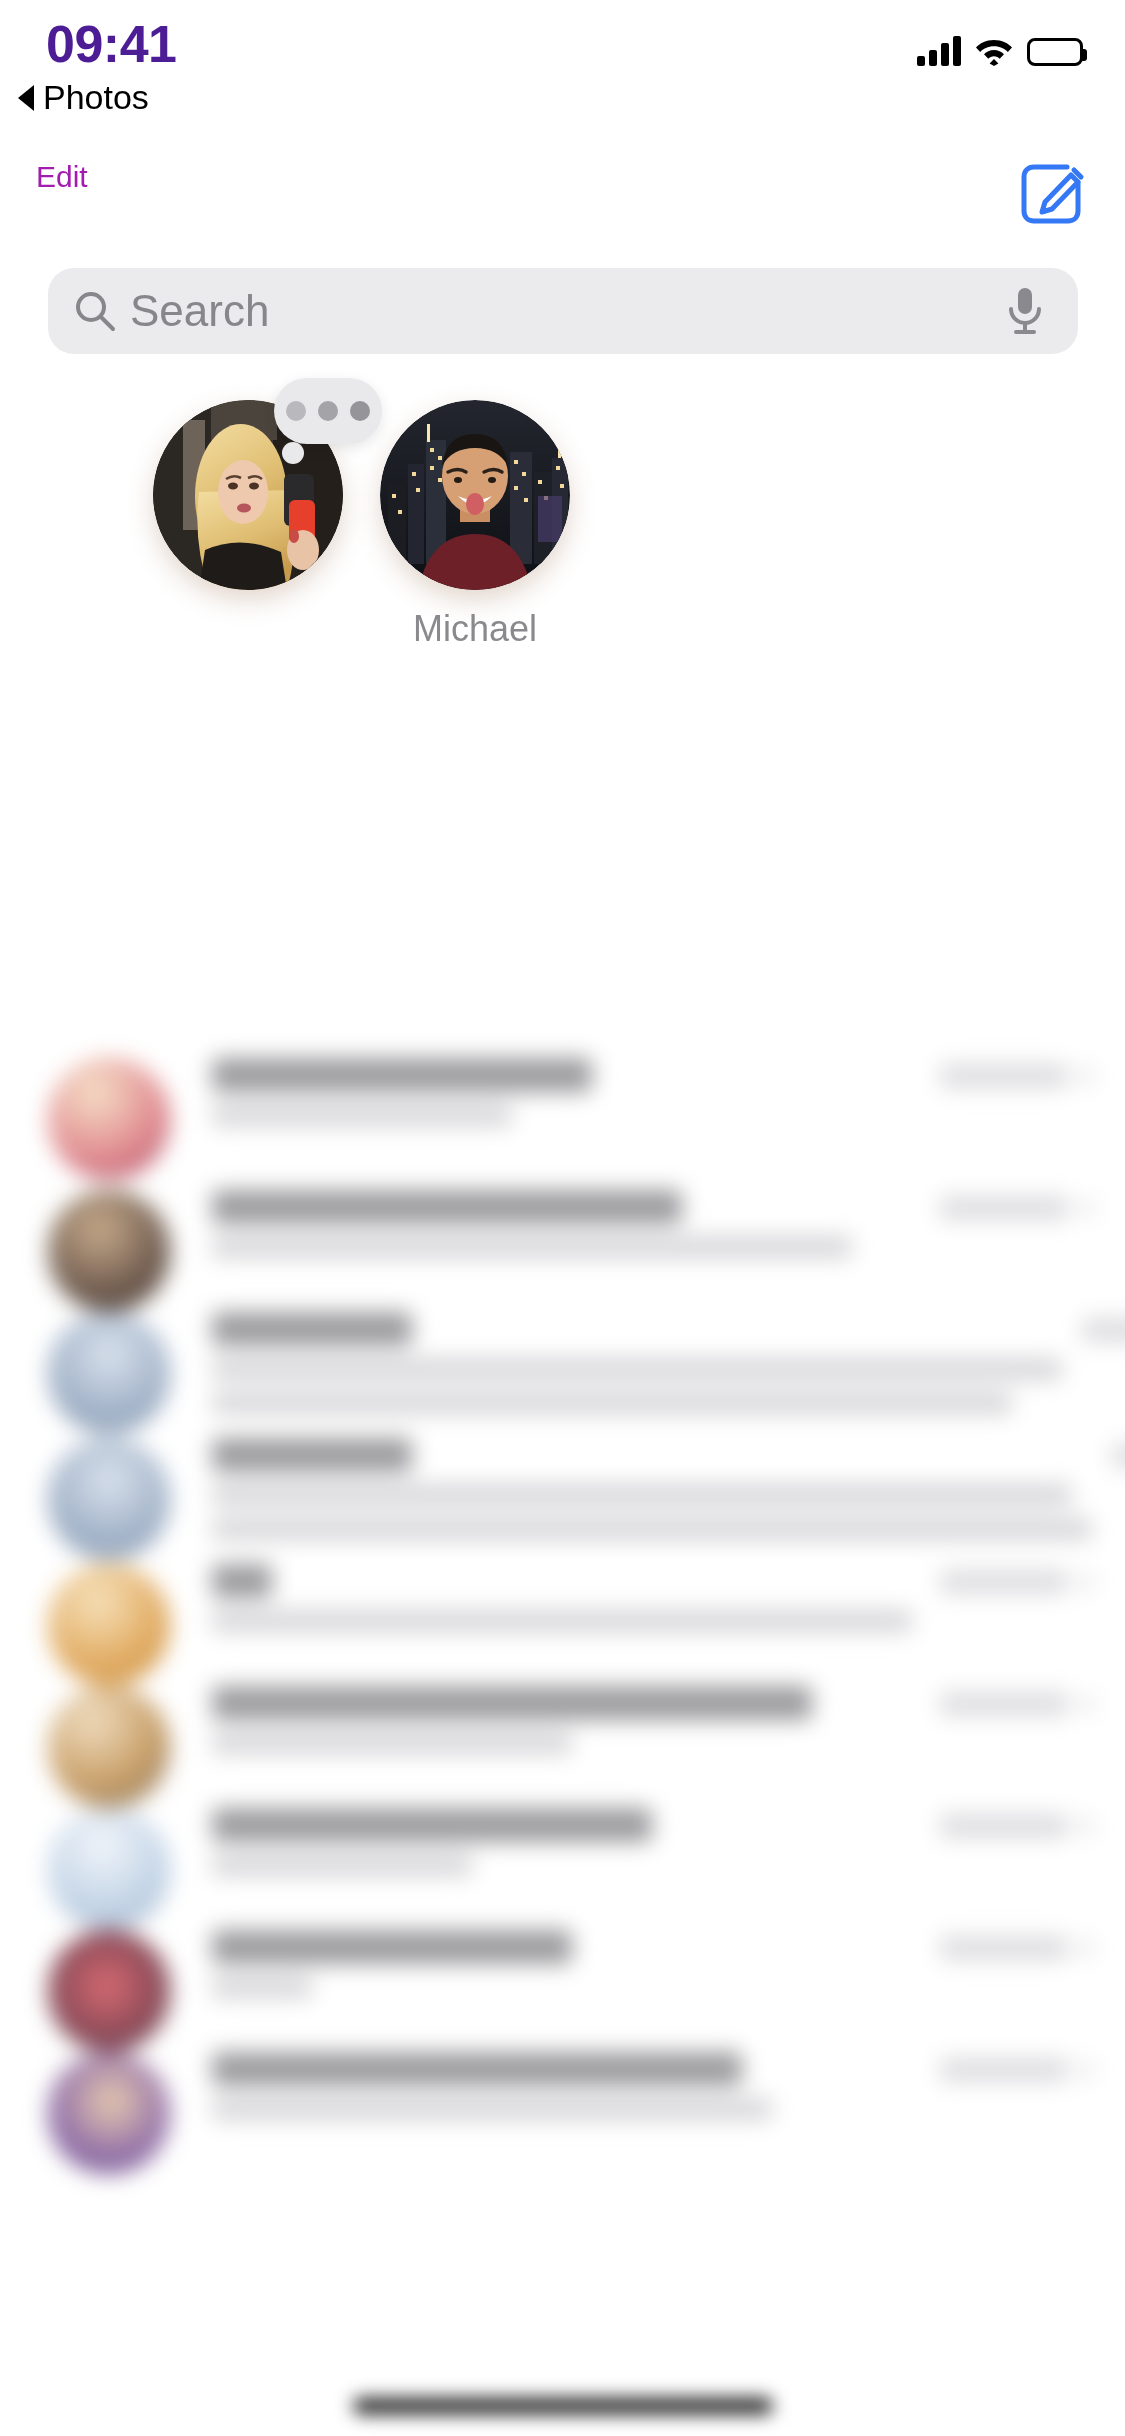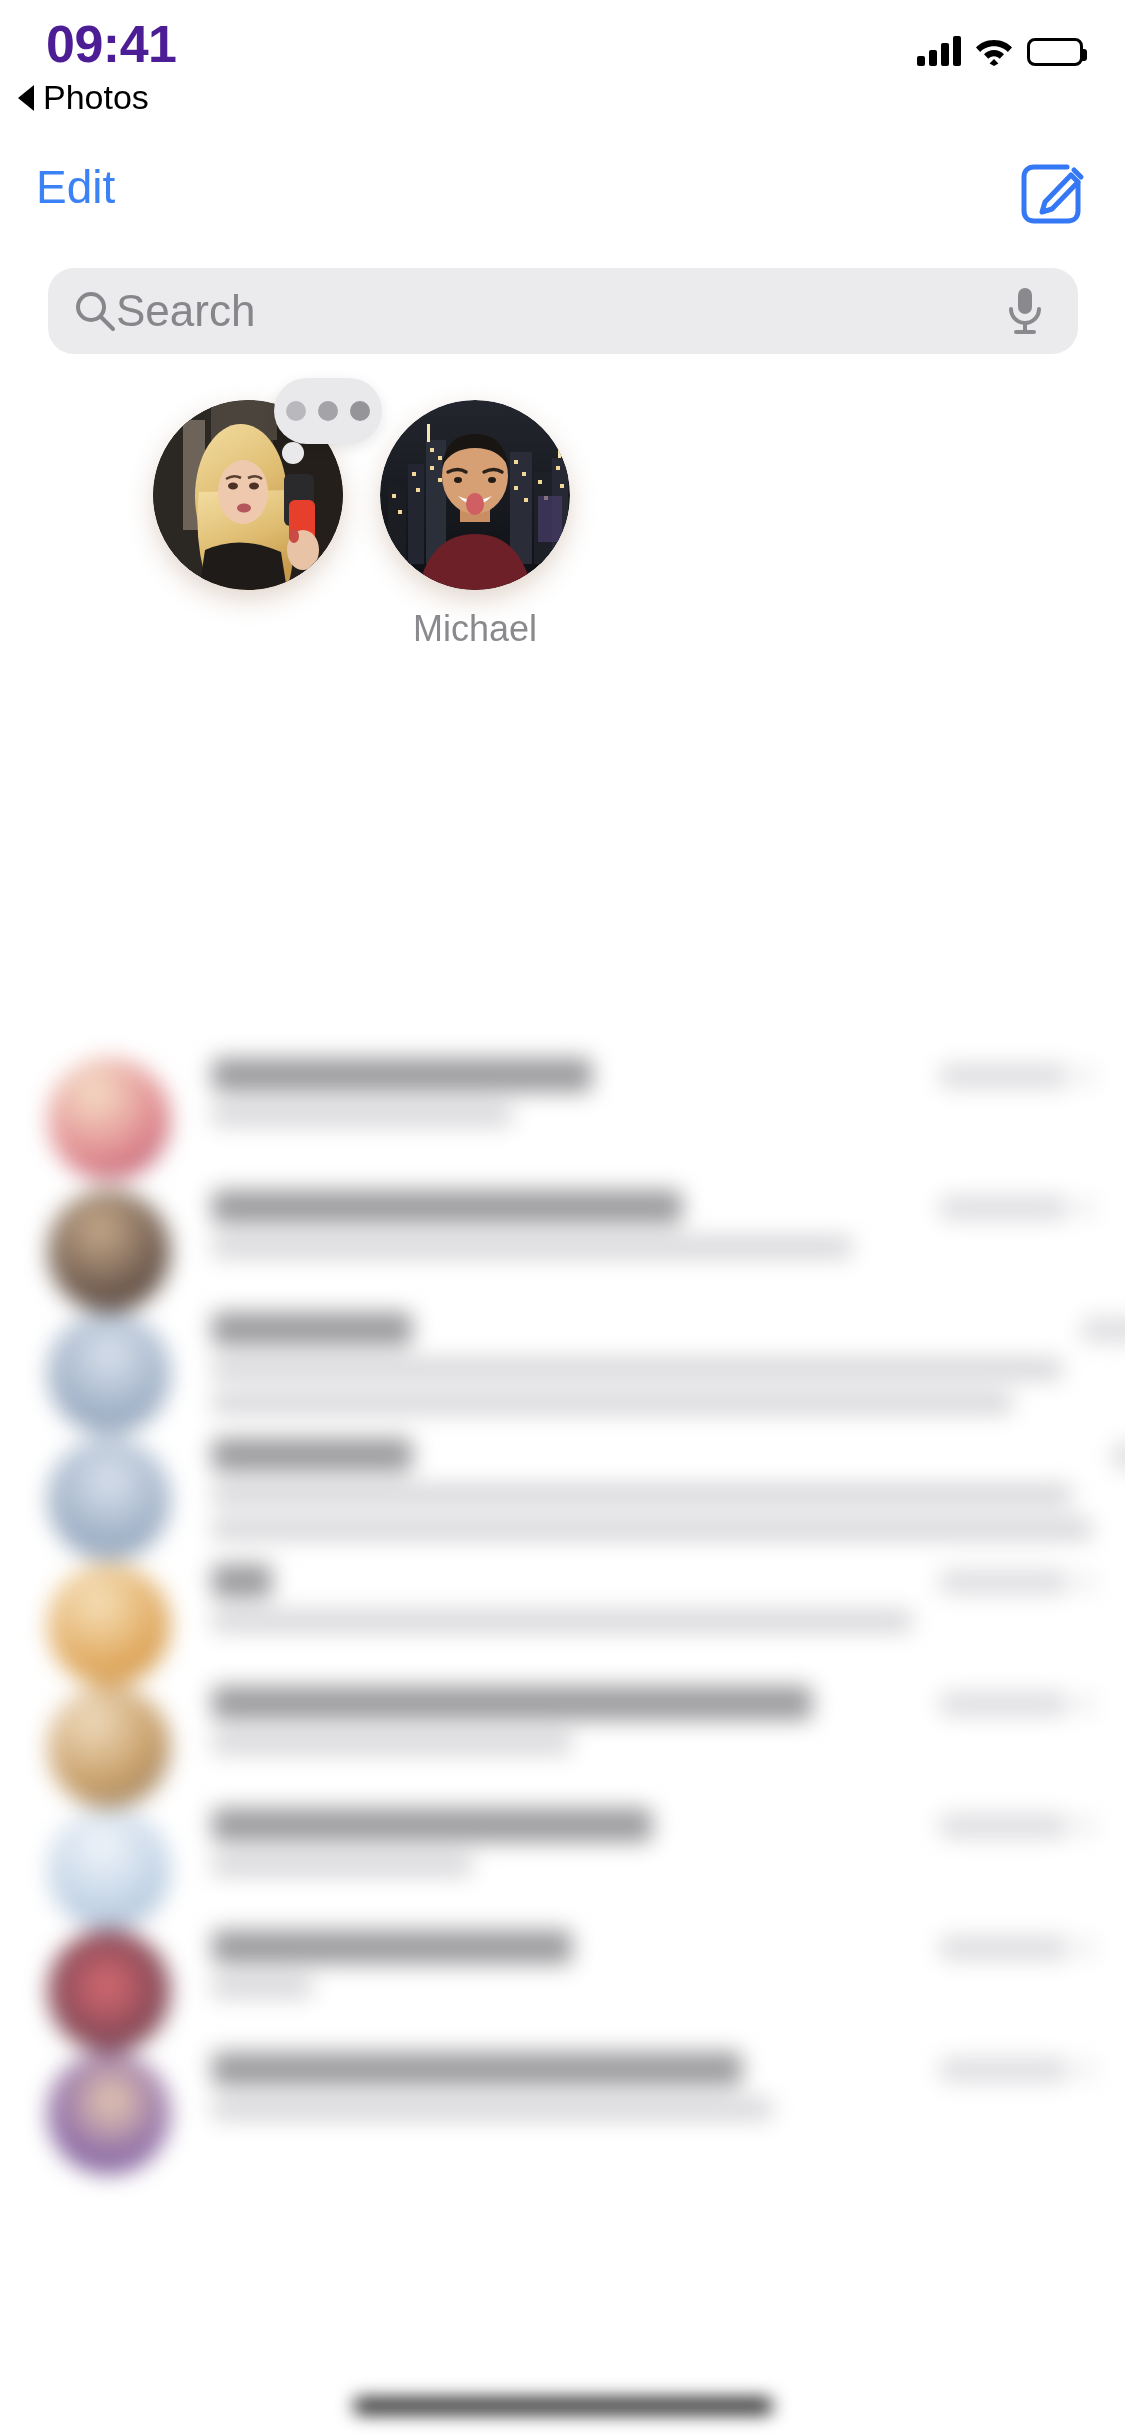--- a/index.html
+++ b/index.html
@@ -53,42 +53,42 @@
   }
   .battery .fill{ width:100%; height:100%; background:#000; border-radius:3px;}
 
   
   .nav-bar{
     position:absolute; top:132px; left:0; width:1125px; height:120px;
     background:#ffffff;
   }
   .nav-edit{
     position:absolute; left:36px; top:28px;
-    font-size:46px; color:#3b82f6; font-weight:400;
+    font-size:30px; color:#a21caf; font-weight:400;
   }
   .nav-title{
     position:absolute; left:0; width:1125px; top:24px;
     text-align:center; font-size:52px; font-weight:700; color:#000;
     letter-spacing:-0.6px;
   }
   .nav-compose{
     position:absolute; right:38px; top:26px;
     width:72px; height:72px;
   }
 
   
   .search-wrap{
     position:absolute; top:268px; left:48px;
     width:1030px; height:86px;
     background:#ebebed; border-radius:26px;
     display:flex; align-items:center;
   }
   .search-icon{ margin-left:26px; width:42px; height:42px; flex:0 0 auto;}
   .search-placeholder{
-    font-size:44px; color:#86868b; font-weight:400;
+    margin-left:14px; font-size:44px; color:#86868b; font-weight:400;
     flex:1 1 auto;
   }
   .mic-icon{ margin-right:34px; width:38px; height:52px; flex:0 0 auto;}
 
   
   .pinned{
     position:absolute; top:400px; left:0; width:1125px; height:140px;
   }
   .pin{
     position:absolute; width:300px; text-align:center;

